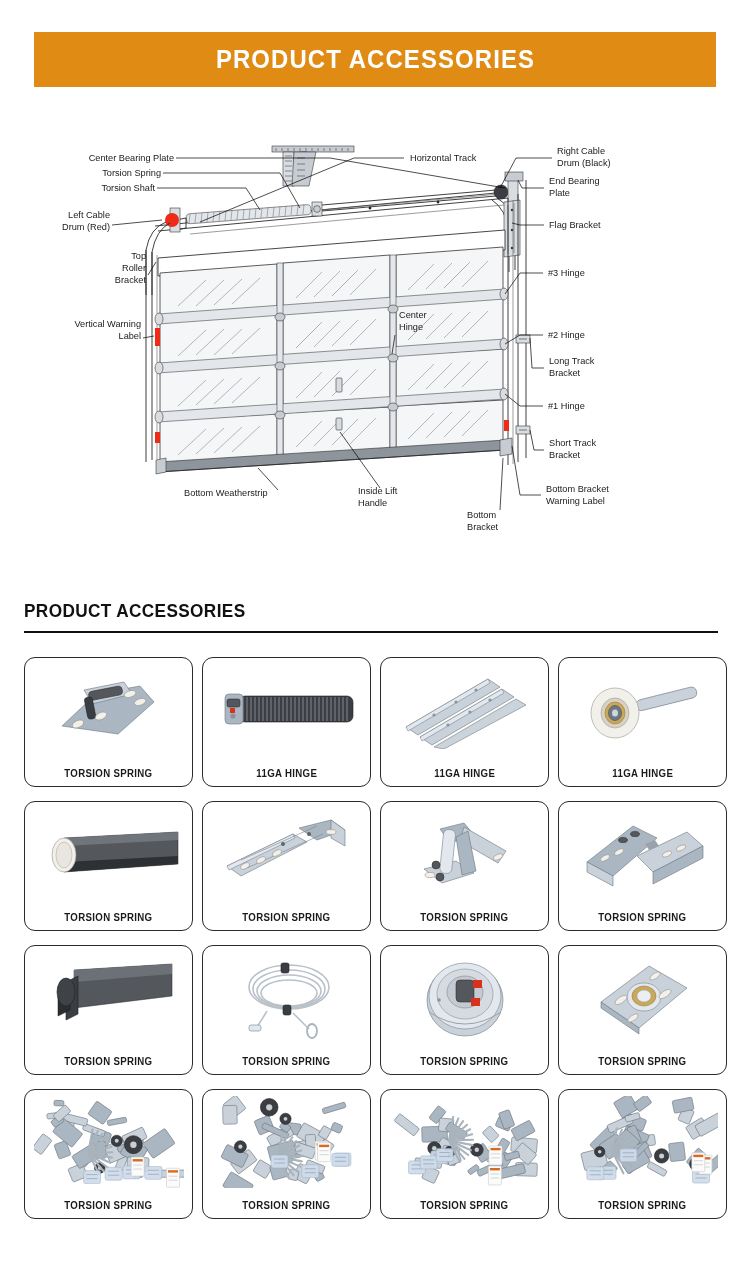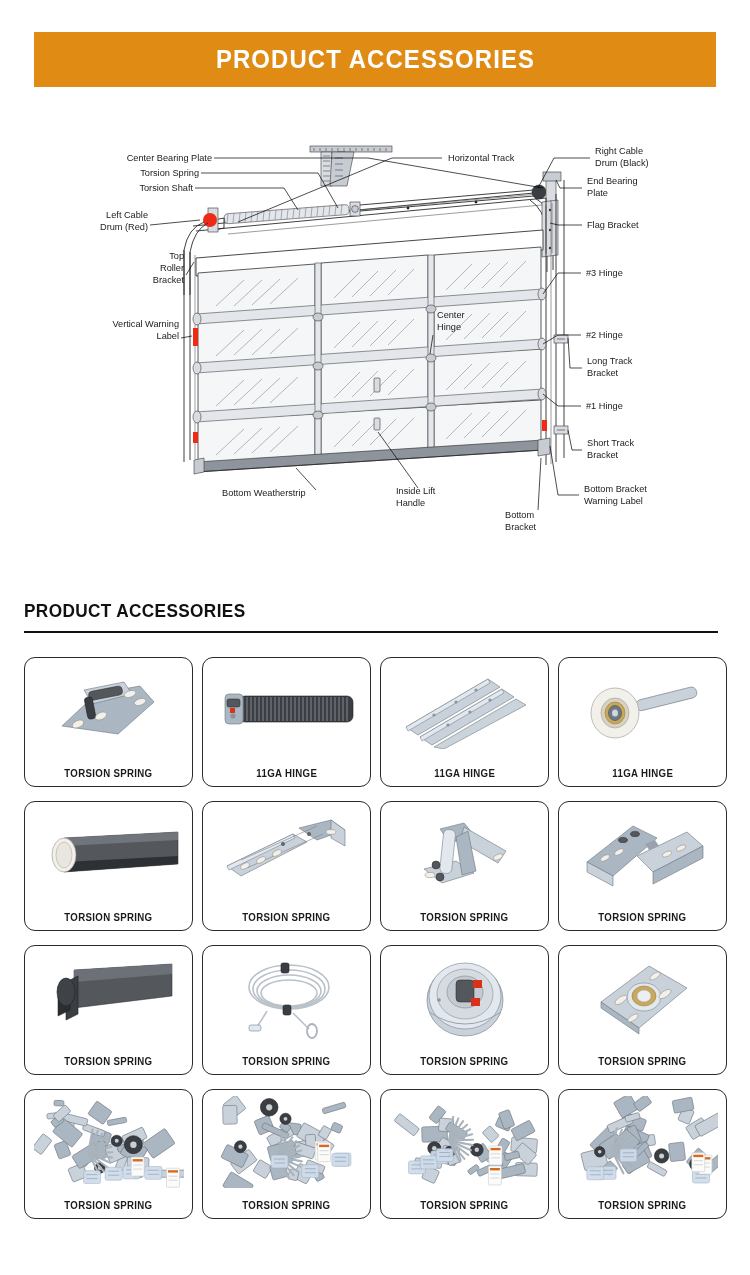--- a/index.html
+++ b/index.html
@@ -41,21 +41,20 @@
     transform: scaleX(0.92);
   }
 
   
   .diagram-wrap {
     position: absolute;
     left: 0;
     top: 110px;
     width: 750px;
     height: 460px;
-    padding-left: 38px;
   }
   .diagram-svg { display: block; width: 750px; height: 460px; }
 
   .dlabel {
     font-family: "Liberation Sans", sans-serif;
     font-size: 9.2px;
     fill: #1a1a1a;
   }
   .lead { stroke: #000; stroke-width: 0.7; fill: none; }
   .door-ln { stroke: #2b2b2b; stroke-width: 0.9; fill: none; }

